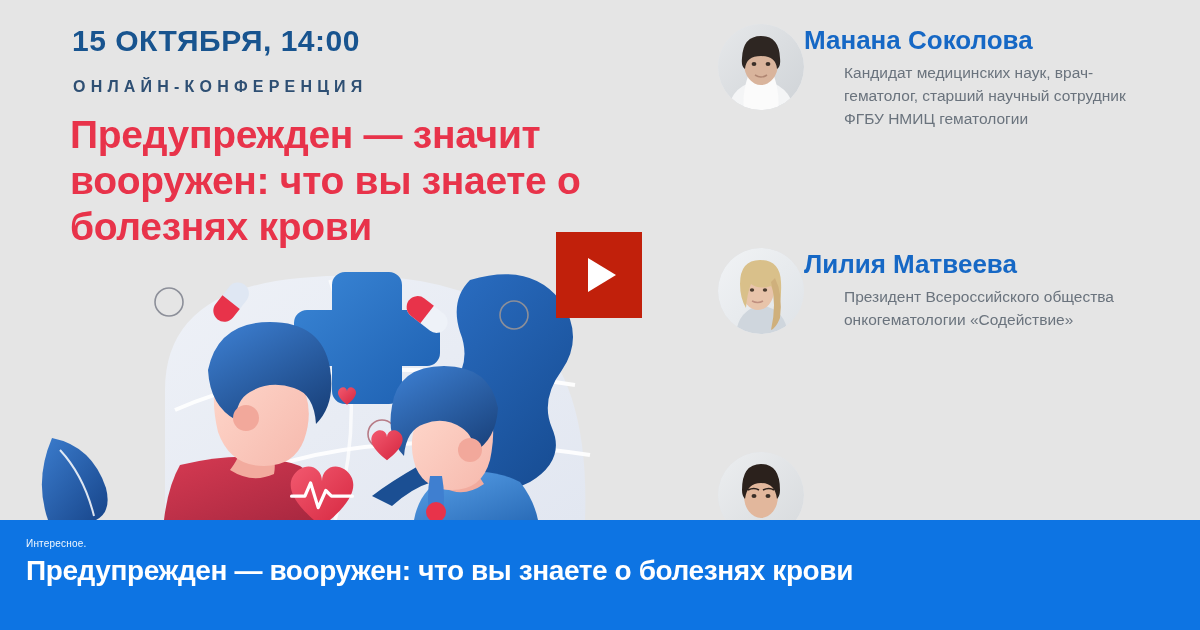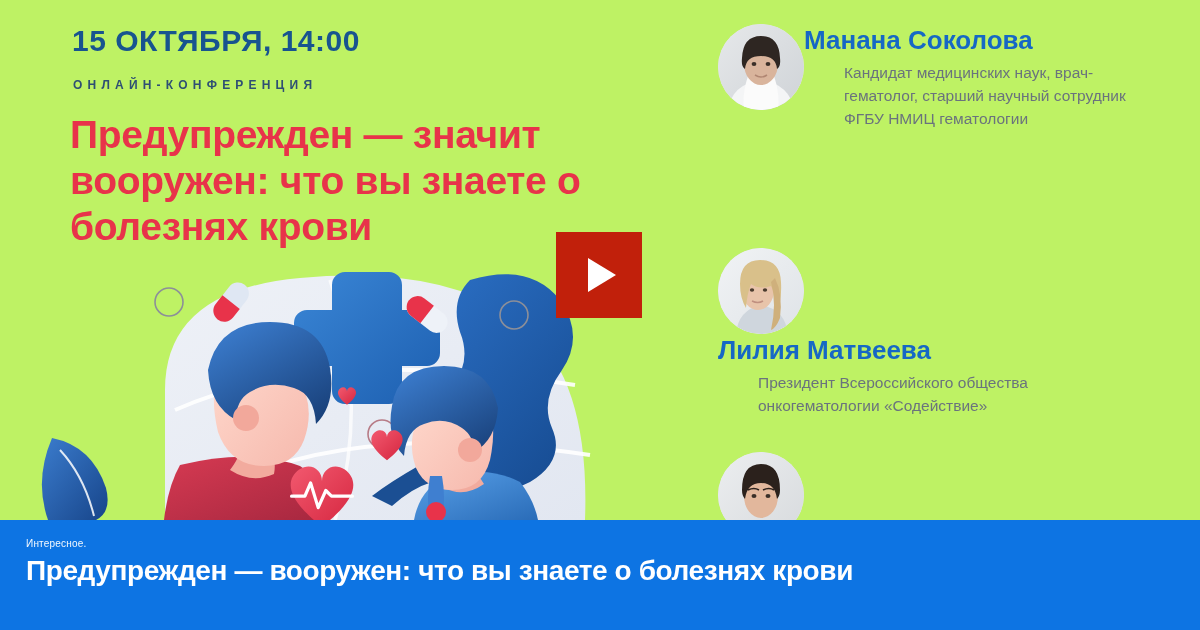--- a/index.html
+++ b/index.html
@@ -9,21 +9,21 @@
     font-family:"Liberation Sans", sans-serif;
     background:#ffffff;
     position:relative;
   }
 
   
   #canvas {
     position:relative;
     width:1200px;
     height:630px;
-    background:#bef264;
+    background:#e5e5e5;
     overflow:hidden;
   }
 
   
   #left-col {
     position:absolute;
     left:0; top:0;
     width:700px; height:520px;
   }
 
@@ -33,21 +33,21 @@
     font-size:30px;
     font-weight:bold;
     letter-spacing:0.5px;
     color:#18548f;
     white-space:nowrap;
   }
 
   .event-kicker {
     position:absolute;
     left:73px; top:78px;
-    font-size:12px;
+    font-size:16px;
     font-weight:bold;
     letter-spacing:5.2px;
     color:#2e4f73;
     white-space:nowrap;
   }
 
   .event-title {
     position:absolute;
     left:70px; top:112px;
     width:580px;
@@ -94,21 +94,21 @@
     width:482px; height:520px;
     overflow:hidden;
   }
   .speaker {
     position:absolute;
     left:0;
     width:482px;
     display:flex;
   }
   .speaker.s0 { top:24px; }
-  .speaker.s1 { top:248px;flex-direction:column; }
+  .speaker.s1 { top:248px; }
   .speaker.s2 { top:452px; }
 
   .avatar {
     flex:0 0 auto;
     width:86px; height:86px;
     border-radius:50%;
     overflow:hidden;
     background:#e3e6ea;
     position:relative;
   }

